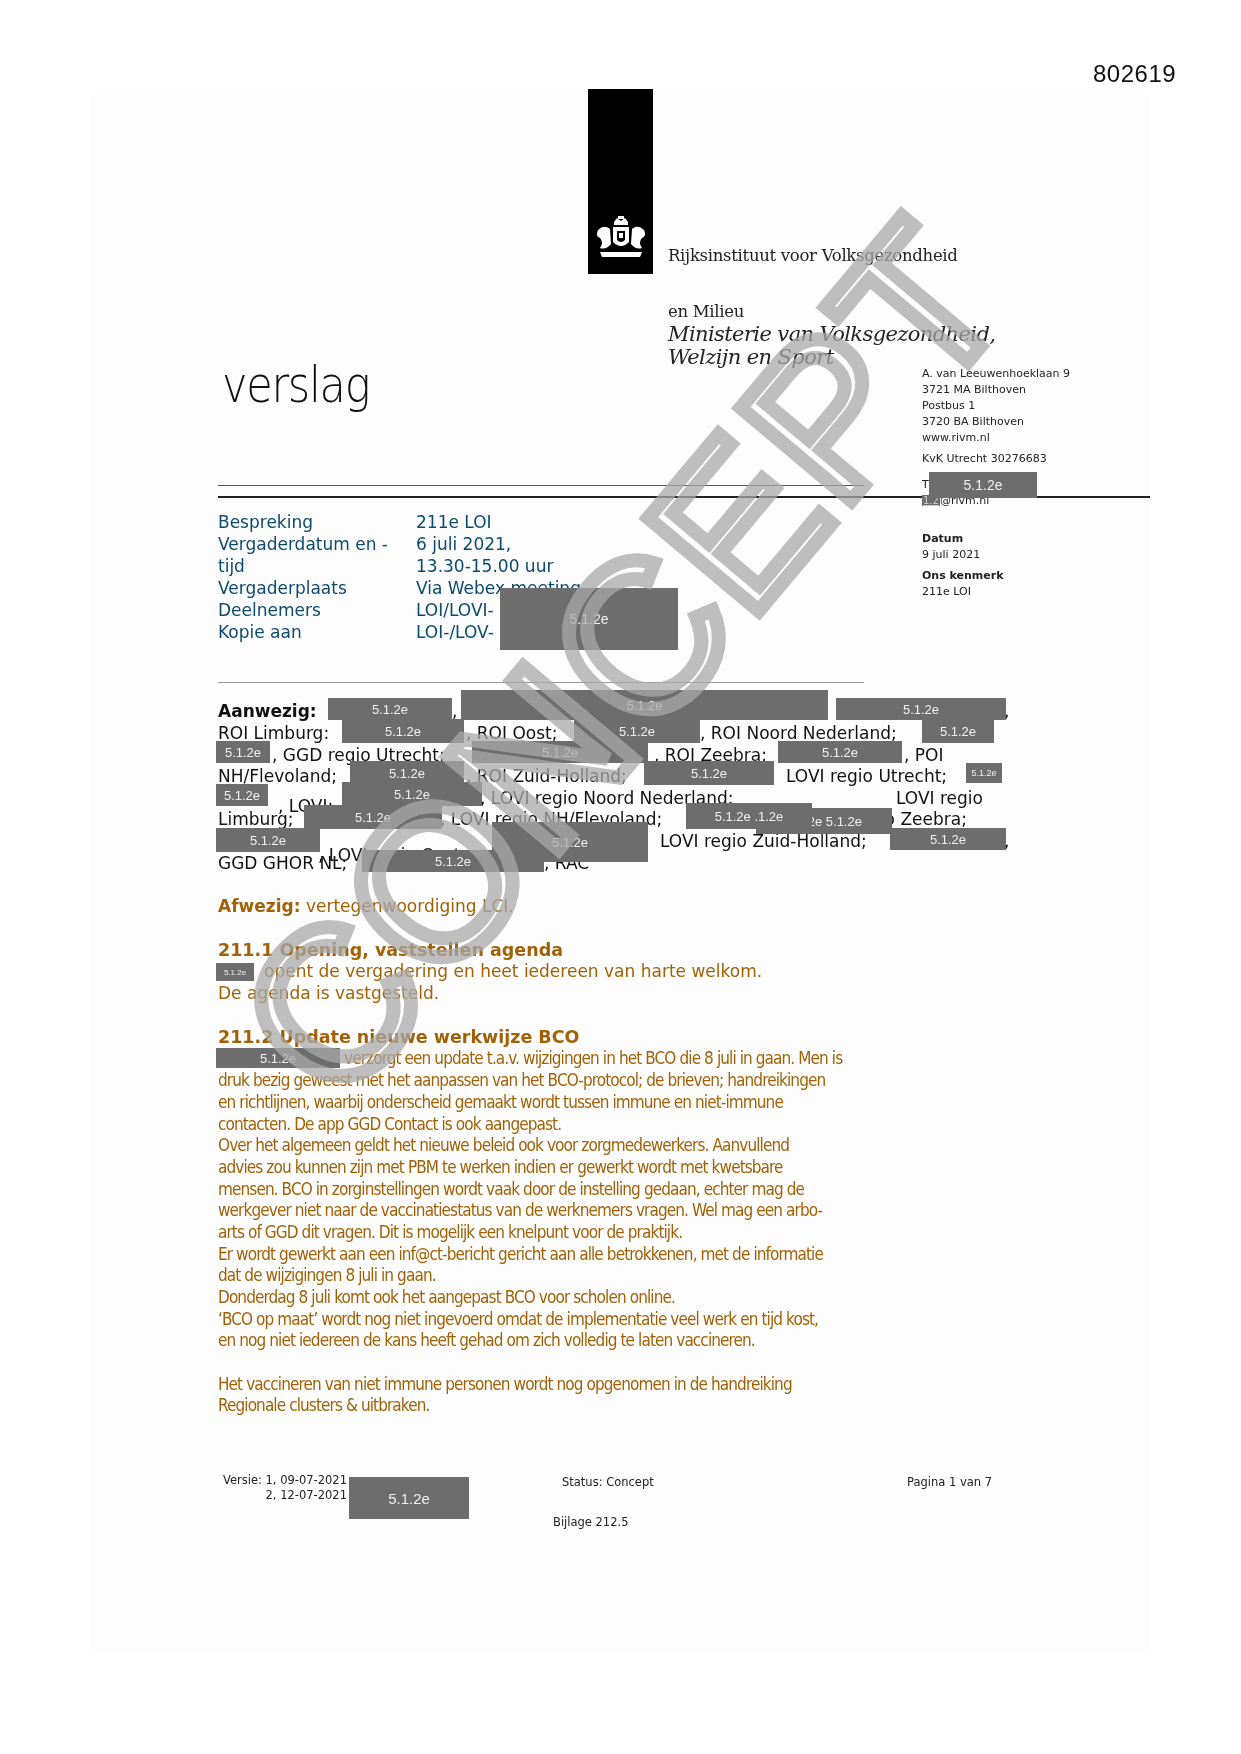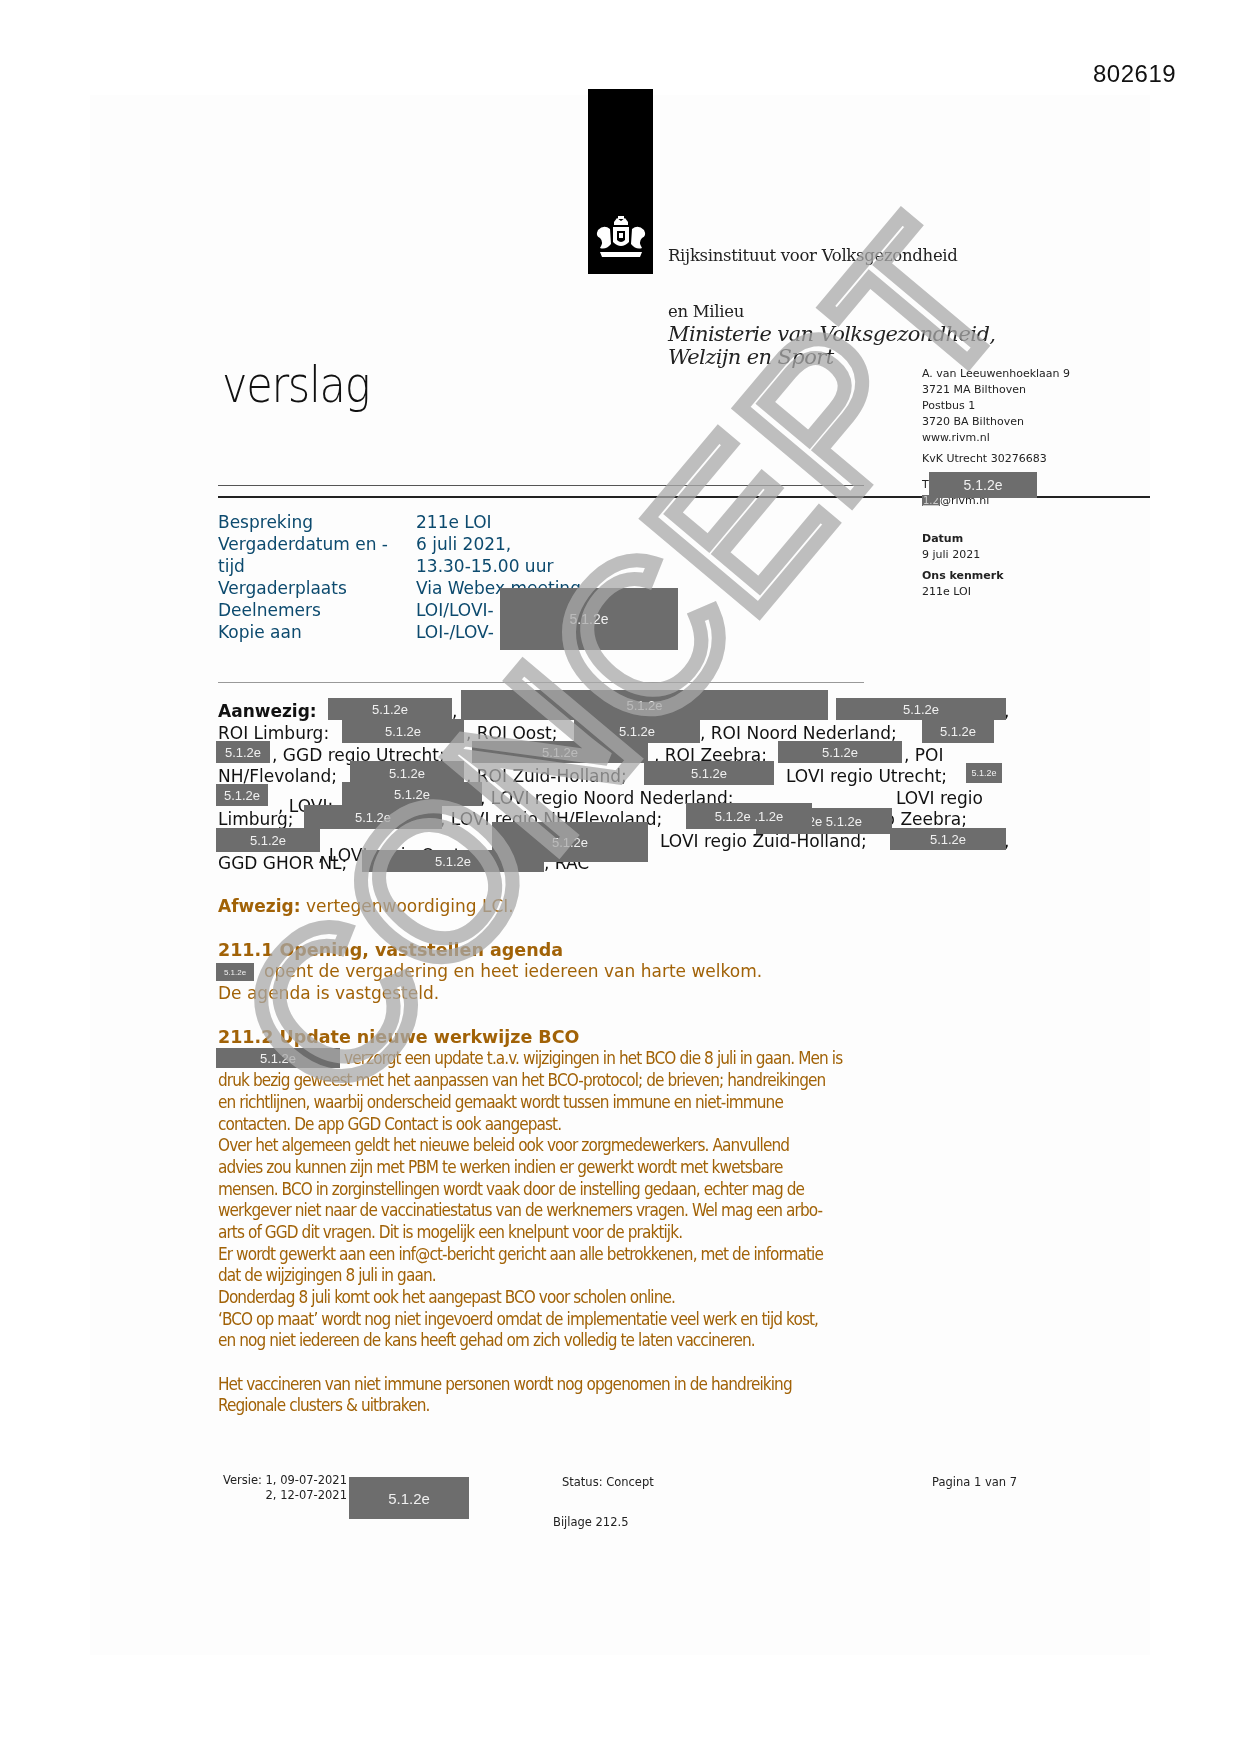--- a/index.html
+++ b/index.html
@@ -226,18 +226,18 @@
 <div class="body-text narrow" style="top:1330px;">en nog niet iedereen de kans heeft gehad om zich volledig te laten vaccineren.</div>
 <div class="body-text narrow" style="top:1374px;">Het vaccineren van niet immune personen wordt nog opgenomen in de handreiking</div>
 <div class="body-text narrow" style="top:1395px;">Regionale clusters &amp; uitbraken.</div>
 
 <div class="footer" style="left:217px; top:1473px; text-align:right; width:130px; line-height:15px;">
   <div>Versie: 1, 09-07-2021</div>
   <div>2, 12-07-2021</div>
 </div>
 <div class="redact" style="left:349px; top:1477px; width:120px; height:42px; font-size:15px;">5.1.2e</div>
 <div class="footer" style="left:562px; top:1475px;">Status: Concept</div>
-<div class="footer" style="left:907px; top:1475px;margin-left:25px;">Pagina 1 van 7</div>
+<div class="footer" style="left:907px; top:1475px;">Pagina 1 van 7</div>
 <div class="footer" style="left:553px; top:1515px;">Bijlage 212.5</div>
 
 <svg width="1241" height="1754" style="position:absolute; left:0; top:0; pointer-events:none;">
   <text x="0" y="0" transform="translate(340,1110) rotate(-50)" font-family="Liberation Sans, sans-serif" font-size="210" fill="none" stroke="#a8a8a8" stroke-opacity="0.75" stroke-width="14" letter-spacing="4">CONCEPT</text>
 </svg>
 
 </body></html>

